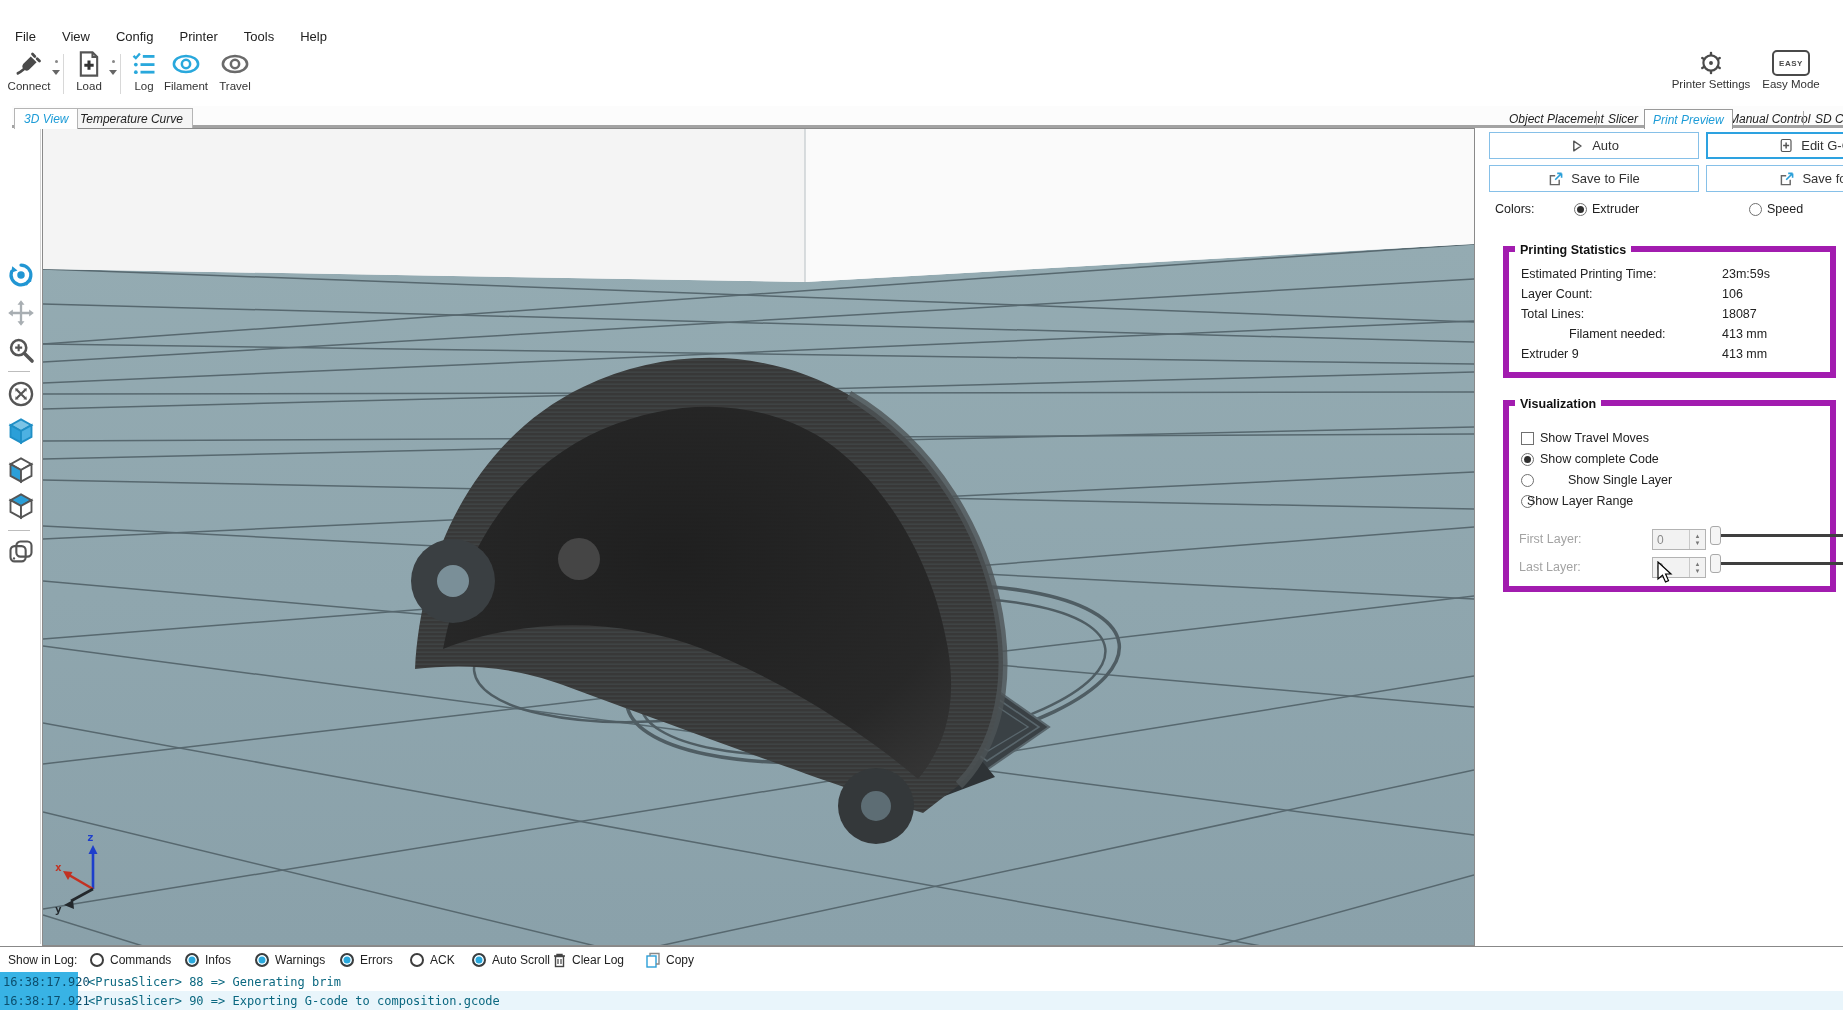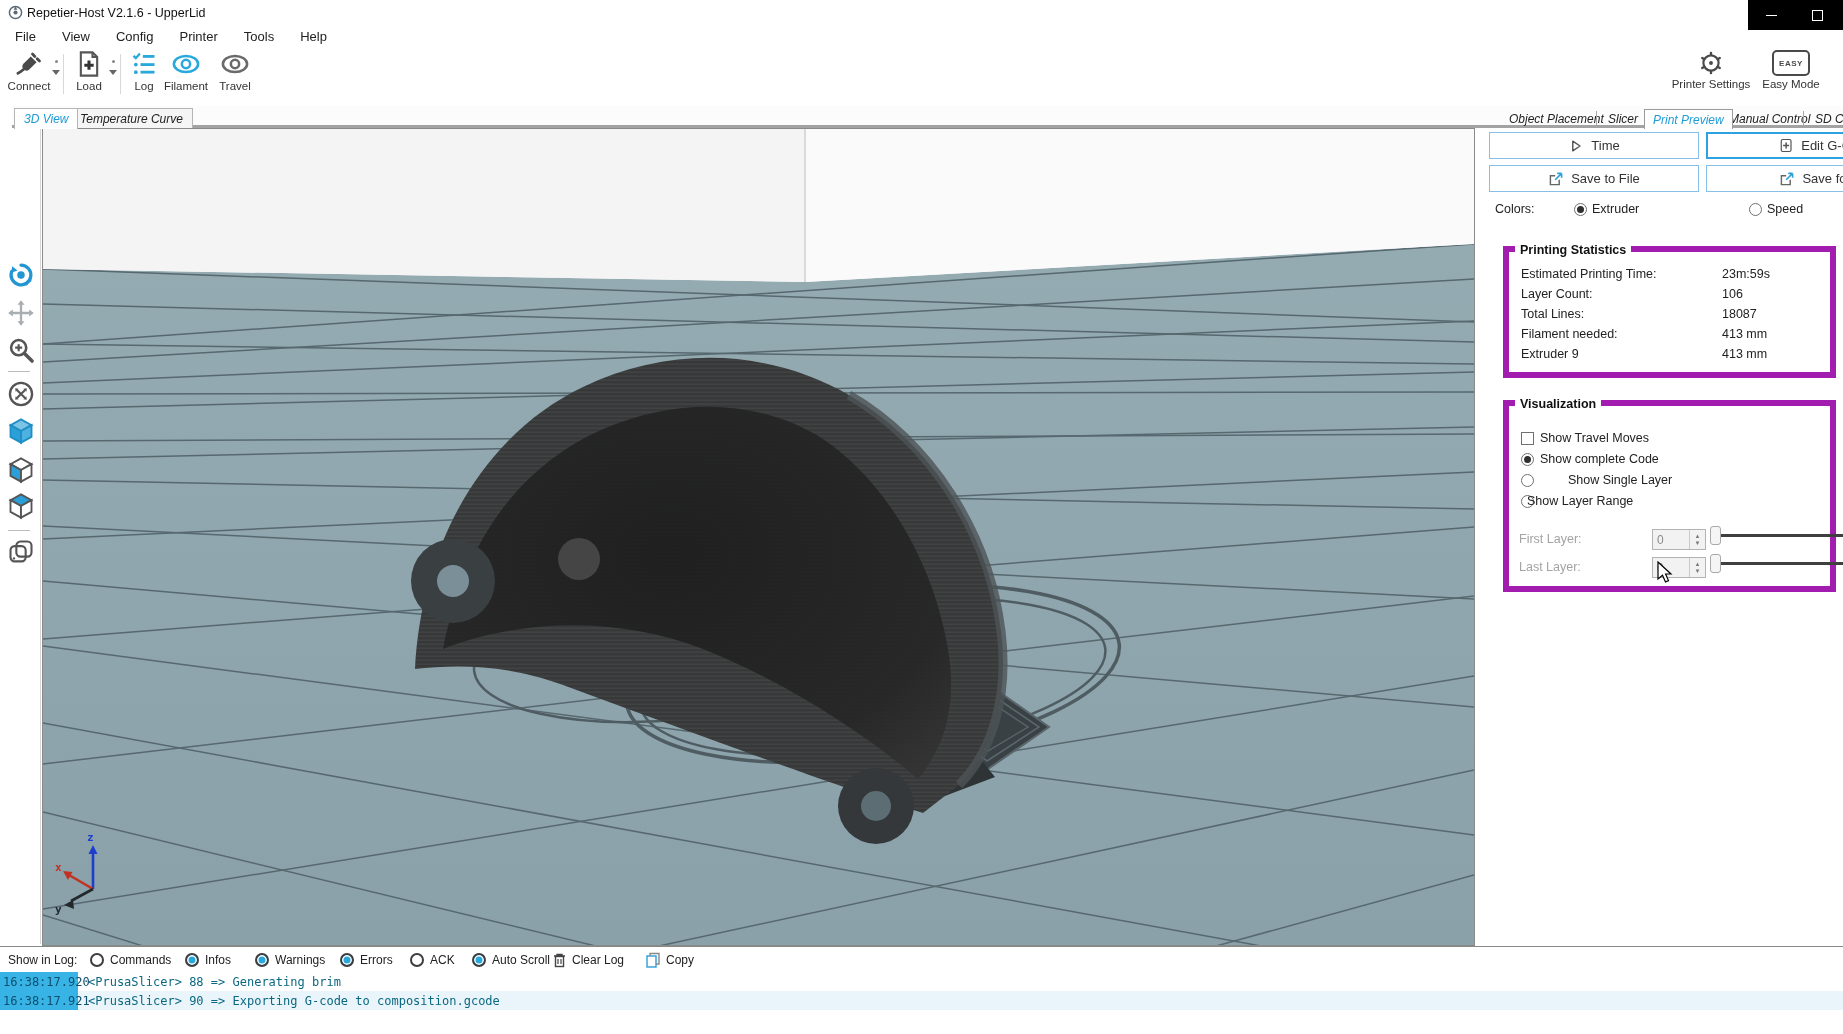--- a/index.html
+++ b/index.html
@@ -84,36 +84,20 @@
   .statusbar{position:absolute;left:0;top:1017px;width:100%;height:17px;background:#f0f0f0;border-top:1px solid #b0b0b0;box-sizing:border-box;font-size:12px;color:#222;}
   .progress{position:absolute;left:1662px;top:2px;width:181px;height:12px;border:1px solid #8e8e8e;background:#e0e0e0;box-sizing:border-box;}
 
   .cursor-svg{position:absolute;left:1657px;top:561px;z-index:50;}
 </style>
 </head>
 <body>
 
 <div id="app">
 
-  <div class="titlebar">
-    <svg class="app-icon" viewBox="0 0 16 16">
-      <circle cx="8" cy="8" r="6.5" fill="none" stroke="#5a6b77" stroke-width="1.6"></circle>
-      <circle cx="8" cy="8" r="2.2" fill="#5a6b77"></circle>
-      <path d="M8 1.5 L10 5 H6 Z" fill="#5a6b77"></path>
-    </svg>
-    <span class="title-text">Repetier-Host V2.1.6 - UpperLid</span>
-    <div class="win-controls">
-      <div class="win-btn">
-          <div class="glyph-min"></div>
-        </div>
-      <div class="win-btn">
-          <div class="glyph-restore"></div>
-        </div>
-    </div>
-  </div>
 
   <div class="menubar">
     <span class="menu-item">File</span>
     <span class="menu-item">View</span>
     <span class="menu-item">Config</span>
     <span class="menu-item">Printer</span>
     <span class="menu-item">Tools</span>
     <span class="menu-item">Help</span>
   </div>
 
@@ -350,21 +334,21 @@
         <text x="12" y="784" fill="#23282c">y</text>
       </g>
     </svg>
   </div>
 
   <div class="panel">
     <div class="pbtn" style="left:1px;top:4px;width:210px;">
       <svg width="16" height="16" viewBox="0 0 20 20">
         <path d="M6 4 L15 10 L6 16 Z" fill="none" stroke="#555" stroke-width="1.8" stroke-linejoin="round"></path>
       </svg>
-      <span>Time</span>
+      <span>Auto</span>
     </div>
     <div class="pbtn primary" style="left:218px;top:4px;width:240px;">
       <svg width="15" height="15" viewBox="0 0 20 20">
         <rect x="3" y="2" width="13" height="16" rx="2" fill="#fff" stroke="#555" stroke-width="1.6"></rect>
         <path d="M9.5 6 V14 M5.5 10 H13.5" stroke="#555" stroke-width="2"></path>
       </svg>
       <span>Edit G-Code</span>
     </div>
     <div class="pbtn" style="left:1px;top:37px;width:210px;">
       <svg width="16" height="16" viewBox="0 0 20 20">
@@ -388,21 +372,21 @@
     <span class="plabel" style="left:279px;top:74px;">Speed</span>
 
     <div class="gbox" style="left:15px;top:118px;width:333px;height:132px;">
       <span class="legend">Printing Statistics</span>
       <span class="stat-row-label" style="top:15px;">Estimated Printing Time:</span>
       <span class="stat-row-value" style="top:15px;">23m:59s</span>
       <span class="stat-row-label" style="top:35px;">Layer Count:</span>
       <span class="stat-row-value" style="top:35px;">106</span>
       <span class="stat-row-label" style="top:55px;">Total Lines:</span>
       <span class="stat-row-value" style="top:55px;">18087</span>
-      <span class="stat-row-label" style="top:75px;">Filament needed:</span>
+      <span class="stat-row-label" style="top:75px;margin-left:48px;">Filament needed:</span>
       <span class="stat-row-value" style="top:75px;">413 mm</span>
       <span class="stat-row-label" style="top:95px;">Extruder 9</span>
       <span class="stat-row-value" style="top:95px;">413 mm</span>
     </div>
 
     <div class="gbox" style="left:15px;top:272px;width:333px;height:192px;">
       <span class="legend">Visualization</span>
       <div class="cb" style="left:12px;top:26px;"></div>
       <span class="plabel" style="left:31px;top:25px;">Show Travel Moves</span>
       <div class="radio sel" style="left:12px;top:47px;"></div>

